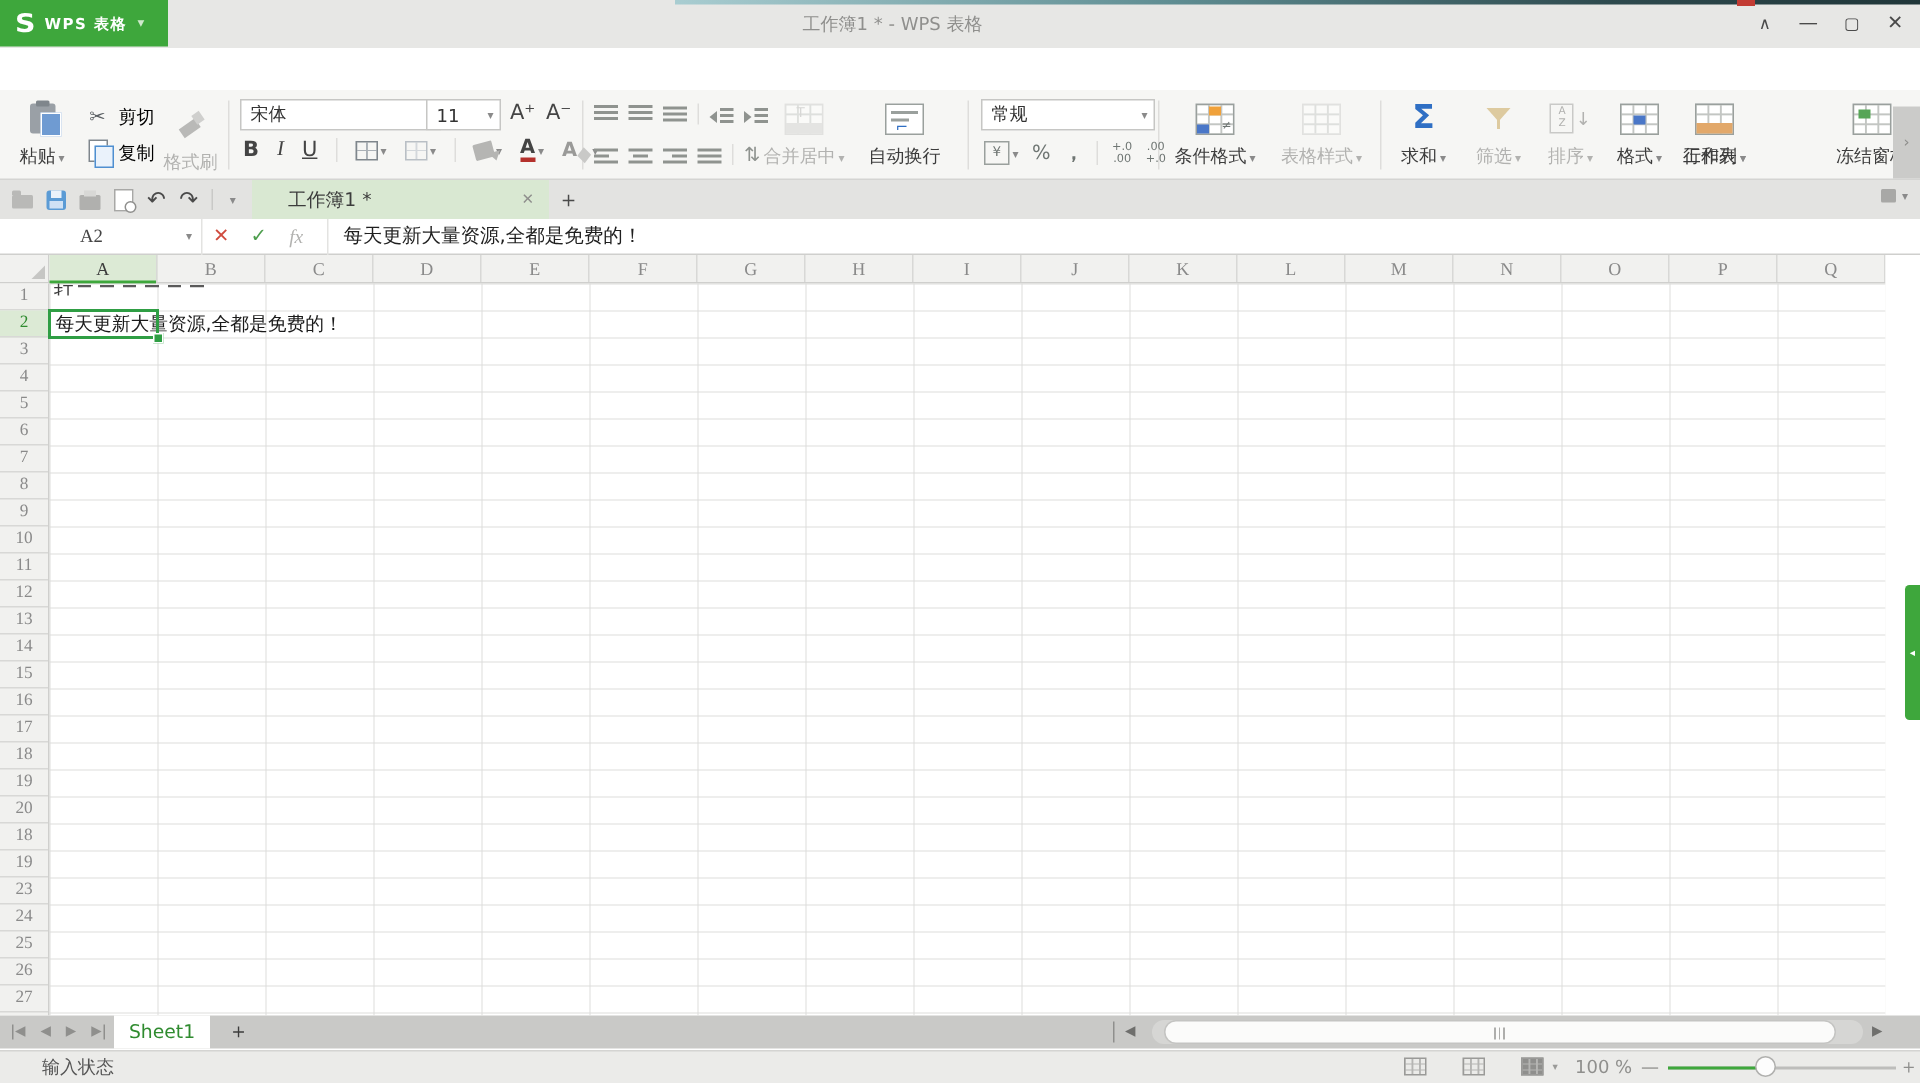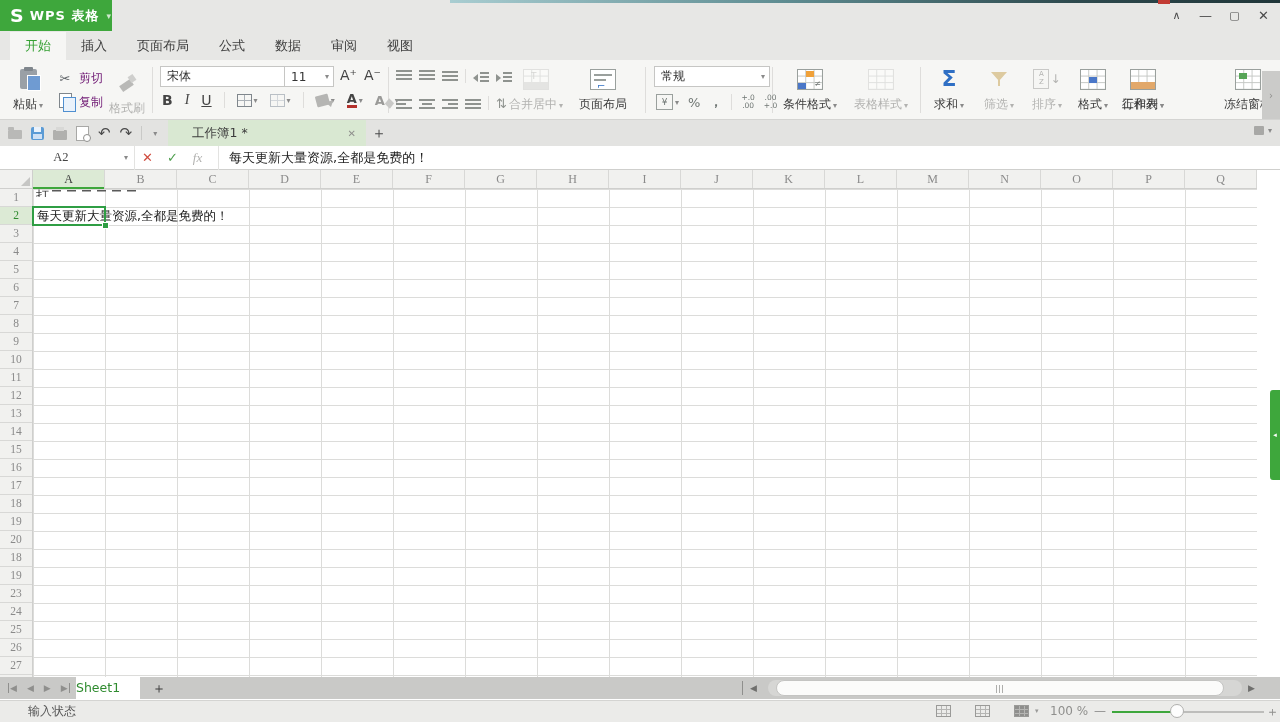--- a/index.html
+++ b/index.html
@@ -7,21 +7,21 @@
        font-family:"DejaVu Sans","Liberation Sans",sans-serif;font-size:12px;color:#333;
        -webkit-font-smoothing:antialiased;}
   
   .titlebar{position:absolute;top:0;left:0;right:0;height:32px;background:#e7e7e5;}
   .artifact{position:absolute;left:450px;top:0;right:0;height:3px;
             background:linear-gradient(90deg,#a9cdd1,#5f8d92 40%,#2e4a4e 75%,#203639);}
   .red-blob{position:absolute;right:110px;top:0;width:12px;height:4px;background:#c23b33;}
   .logo{position:absolute;left:0;top:0;width:112px;height:31px;background:#3ea73c;color:#fff;
         display:flex;align-items:center;padding-left:10px;box-sizing:border-box;cursor:default;}
   .logo-s{font-size:19px;font-weight:bold;margin-right:6px;transform:scaleY(.9);}
-  .logo-text{font-size:13px;font-weight:bold;letter-spacing:1px;}
+  .logo-text{font-size:10px;font-weight:bold;letter-spacing:1px;}
   .logo-caret{font-size:9px;margin-left:7px;color:#cfe9cd;}
   .win-title{position:absolute;left:430px;width:330px;top:0;height:32px;line-height:32px;
              text-align:center;color:#8f8f8d;font-size:12px;}
   .win-controls{position:absolute;right:2px;top:0;height:32px;display:flex;}
   .win-btn{width:29px;height:32px;line-height:32px;text-align:center;color:#4a4a4a;font-size:13px;cursor:default;}
   .win-btn.small{font-size:11px;}
   
   .menubar{position:absolute;top:32px;left:0;right:0;height:28px;background:#e7e7e5;display:flex;padding-left:10px;}
   .menu-tab{padding:0 15px;line-height:28px;font-size:13px;color:#3c3c3c;cursor:default;}
   .menu-tab.active{background:#f6f6f4;color:#35a033;}
@@ -39,21 +39,21 @@
   .clipboard{position:relative;width:17px;height:20px;background:#9aa0a6;border-radius:2px;}
   .clipboard:before{content:"";position:absolute;left:4px;top:-2px;width:9px;height:4px;background:#7f868c;border-radius:1px;}
   .clipboard:after{content:"";position:absolute;right:-4px;bottom:-2px;width:12px;height:14px;background:#6f9bd2;border:1px solid #fff;}
   .copy-ic{position:relative;width:11px;height:13px;border:1px solid #7f868c;background:#fff;}
   .copy-ic:after{content:"";position:absolute;left:3px;top:3px;width:11px;height:13px;border:1px solid #4f8fd0;background:#eaf2fb;}
   .brush-ic{position:relative;width:16px;height:16px;}
   .brush-ic:before{content:"";position:absolute;left:1px;top:7px;width:13px;height:7px;background:#b9b9b7;transform:rotate(-35deg);}
   .brush-ic:after{content:"";position:absolute;right:0;top:0;width:6px;height:7px;background:#cfcfcd;transform:rotate(-35deg);}
   .srow{display:flex;align-items:center;gap:5px;height:24px;}
   .sico{width:18px;text-align:center;font-size:13px;color:#5a5f63;}
-  .slbl{font-size:12px;color:#701a75;white-space:nowrap;}
+  .slbl{font-size:12px;color:#000000;white-space:nowrap;}
   
   .combo{position:absolute;height:21px;background:#fff;border:1px solid #c6c6c4;box-sizing:border-box;
          display:flex;align-items:center;padding:0 4px 0 6px;cursor:default;}
   .combo .val{flex:1;font-size:12px;color:#333;}
   
   .glyphbtn{font-size:14px;color:#444;cursor:default;}
   .fc-A{font-weight:bold;font-size:13px;color:#444;border-bottom:3px solid #b4312c;line-height:13px;}
   .hl-A{font-weight:bold;font-size:13px;color:#9a9a98;position:relative;padding-right:8px;}
   .hl-A:after{content:"";position:absolute;right:0;bottom:1px;width:7px;height:7px;background:#c9c9c7;transform:rotate(45deg) skew(8deg);}
   .bucket{position:relative;width:13px;height:11px;background:#b5b5b3;transform:rotate(-15deg);border-radius:1px;}
@@ -147,21 +147,21 @@
   .fill-handle{position:absolute;left:102px;top:52px;width:5px;height:5px;background:#2f9e44;border:1px solid #fff;}
   .side-tab{position:absolute;left:1270px;top:390px;width:10px;height:90px;background:#3ea73c;border-radius:3px 0 0 3px;
             display:flex;align-items:center;justify-content:center;color:#fff;font-size:7px;}
   
   .sheetbar{position:absolute;top:677px;left:0;right:0;height:22px;background:#c9c9c7;}
   .sheet-nav{position:absolute;left:8px;top:0;height:22px;display:flex;align-items:center;gap:10px;color:#8f8f8d;font-size:9px;}
   .snv{cursor:default;}
   .snv.first{border-left:1.5px solid #8f8f8d;padding-left:1px;}
   .snv.last{border-right:1.5px solid #8f8f8d;padding-right:1px;}
   .sheet-tab{position:absolute;left:76px;top:0;width:64px;height:22px;background:#fff;color:#2f8b2f;
-             text-align:left;line-height:22px;font-size:12.5px;cursor:default;}
+             text-align:center;line-height:22px;font-size:12.5px;cursor:default;}
   .add-sheet{position:absolute;left:148px;top:0;width:22px;text-align:center;line-height:22px;font-size:14px;color:#3c3c3c;}
   .hs-sep{position:absolute;left:742px;top:4px;width:1px;height:14px;background:#8f8f8d;}
   .hs-arrow{position:absolute;top:0;height:22px;line-height:22px;font-size:9px;color:#6f6f6d;cursor:default;}
   .hs-track{position:absolute;left:768px;top:3px;width:474px;height:16px;background:#d6d6d4;border-radius:8px;}
   .hs-thumb{position:absolute;left:8px;right:18px;top:0;height:16px;background:#fbfbfa;border:1px solid #c4c4c2;border-radius:8px;box-sizing:border-box;}
   .hs-thumb .grip{position:absolute;left:50%;top:4px;width:8px;height:8px;margin-left:-4px;
                   background-image:repeating-linear-gradient(90deg,#aeaeac 0 1px,transparent 1px 3px);}
   
   .statusbar{position:absolute;top:700px;left:0;right:0;height:22px;background:#ebebe9;border-top:1px solid #d4d4d2;box-sizing:border-box;}
   .status-mode{position:absolute;left:28px;line-height:21px;color:#555;font-size:12px;}
@@ -191,39 +191,29 @@
 
   <div class="titlebar">
     <div class="artifact">
         <span class="red-blob"></span>
       </div>
     <div class="logo">
       <span class="logo-s">S</span>
       <span class="logo-text">WPS 表格</span>
       <span class="logo-caret">▾</span>
     </div>
+    <div class="win-title">工作簿1 * - WPS 表格</div>
     <div class="win-controls">
       <div class="win-btn small">∧</div>
       <div class="win-btn">—</div>
       <div class="win-btn small">▢</div>
       <div class="win-btn">✕</div>
     </div>
   </div>
 
-  <div class="menubar">
-      <div id="menu-tabs" style="display:flex;">
-        <div class="menu-tab active">开始</div>
-        <div class="menu-tab">插入</div>
-        <div class="menu-tab">页面布局</div>
-        <div class="menu-tab">公式</div>
-        <div class="menu-tab">数据</div>
-        <div class="menu-tab">审阅</div>
-        <div class="menu-tab">视图</div>
-      </div>
-    </div>
 
   <div class="ribbon">
     <div class="rdiv" style="left:152px"></div>
     <div class="rdiv" style="left:388px"></div>
     <div class="rdiv" style="left:645px"></div>
     <div class="rdiv" style="left:772px"></div>
     <div class="rdiv" style="left:920px"></div>
 
     <div class="bigbtn" style="left:6px;top:4px;width:44px">
       <div class="ic">
@@ -348,21 +338,21 @@
       <div class="lb biglbl"><span>合并居中</span><span class="caret">▾</span></div>
     </div>
     <div class="bigbtn" style="left:572px;top:4px;width:62px">
       <div class="ic">
           <div class="gicon" style="background-image:none">
         <span class="acc" style="left:3px;top:4px;width:18px;height:2px;background:#9aa09d"></span>
         <span class="acc" style="left:3px;top:9px;width:12px;height:2px;background:#9aa09d"></span>
         <span class="acc" style="left:6px;top:10px;font-size:10px;color:#2f6fc4">⌐</span>
       </div>
         </div>
-      <div class="lb biglbl">页面布局</div>
+      <div class="lb biglbl">自动换行</div>
     </div>
 
     <div class="combo" style="left:654px;top:6px;width:116px">
       <span class="val">常规</span>
       <span class="caret">▾</span>
     </div>
     <div style="position:absolute;left:656px;top:33px;display:flex;align-items:center;gap:9px">
       <span style="display:flex;align-items:center">
         <span style="width:15px;height:14px;border:1px solid #9aa09d;font-size:9px;line-height:14px;text-align:center;color:#6f7673;display:inline-block">¥</span>
         <span class="caret">▾</span>

